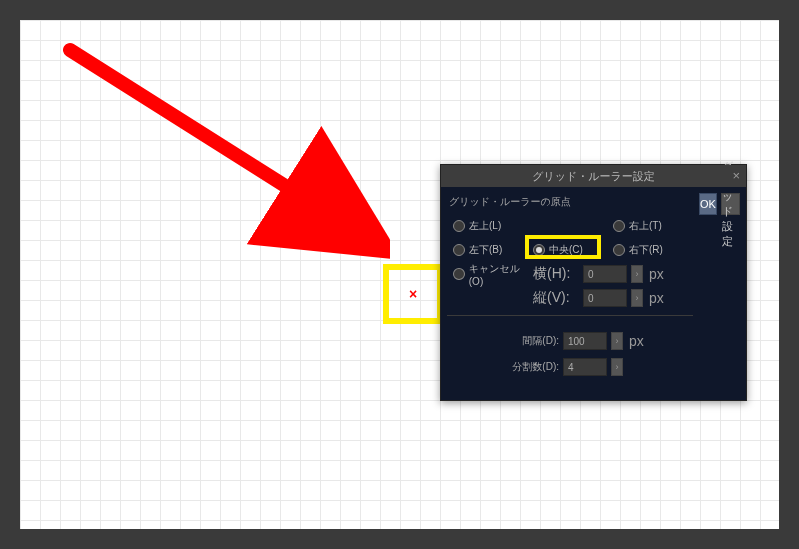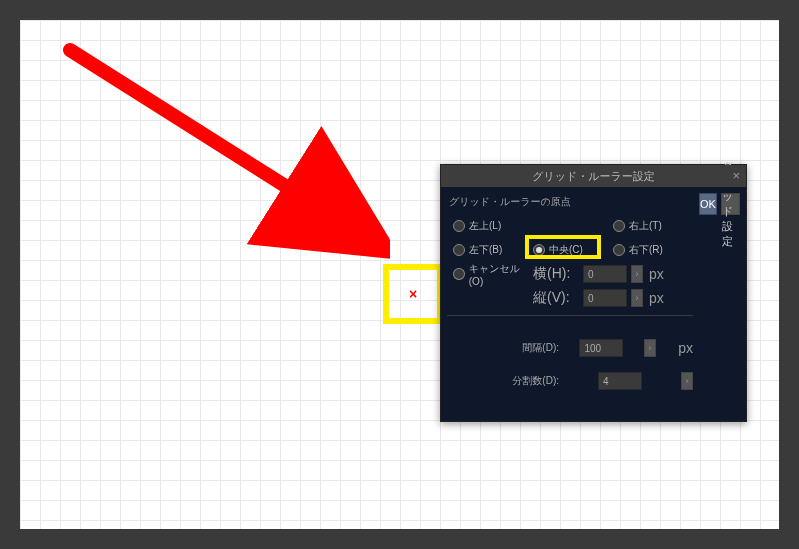--- a/index.html
+++ b/index.html
@@ -22,21 +22,21 @@
 .radio{display:flex;align-items:center;gap:4px;color:#bbb;font-size:10px}
 .radio .dot{width:12px;height:12px;border:1px solid #888;border-radius:50%;display:inline-flex;align-items:center;justify-content:center;background:#3a3a3a}
 .radio.sel .dot::after{content:"";width:6px;height:6px;background:#ddd;border-radius:50%}
 .highlight{position:absolute;border:4px solid #ffed00;left:78px;top:22px;width:76px;height:24px;pointer-events:none}
 .field-row{display:flex;align-items:center;gap:4px;margin:1px 0}
 .field-row .lbl{width:46px;text-align:left;color:#aaa;font-size:14px}
 .num{background:#3a3a3a;border:1px solid #2a2a2a;width:44px;height:18px;color:#aaa;font-size:10px;padding:0 4px;display:flex;align-items:center}
 .spin{width:12px;height:18px;background:#555;border:1px solid #444;color:#999;font-size:9px;display:flex;align-items:center;justify-content:center;cursor:pointer}
 .unit{font-size:14px;color:#999;margin-left:2px}
 .grid-settings{padding:2px 0 10px 6px}
-.gs-row{display:flex;align-items:center;justify-content:space-between;gap:4px;margin:15px 0;padding-left:58px}
+.gs-row{display:flex;align-items:center;justify-content:flex-start;gap:4px;margin:8px 0;padding-left:58px}
 .gs-row .lbl{width:48px;text-align:right;color:#aaa;font-size:10px}
 </style>
 </head>
 <body>
 
 <div class="canvas">
   <svg class="arrow" width="340" height="240">
     <defs>
         <marker id="ah" markerWidth="10" markerHeight="10" refX="6" refY="5" orient="auto">
       <path d="M0,0 L10,5 L0,10 Z" fill="#ff0000"></path>

